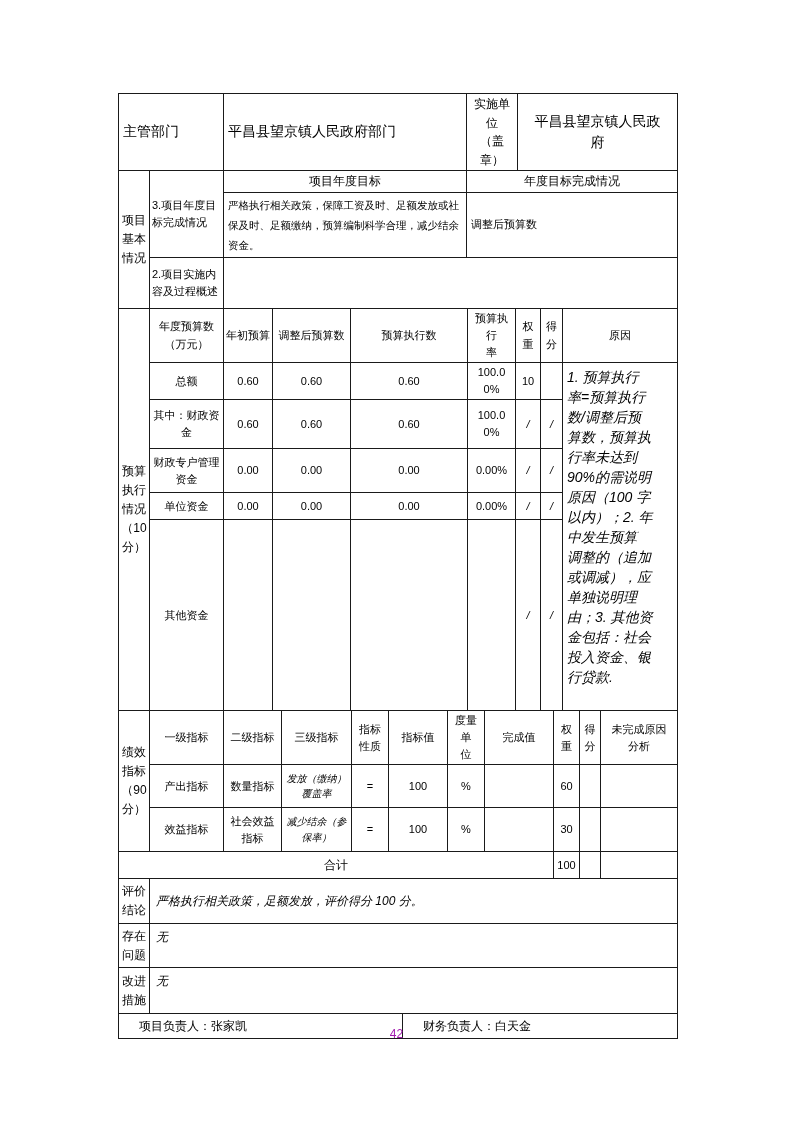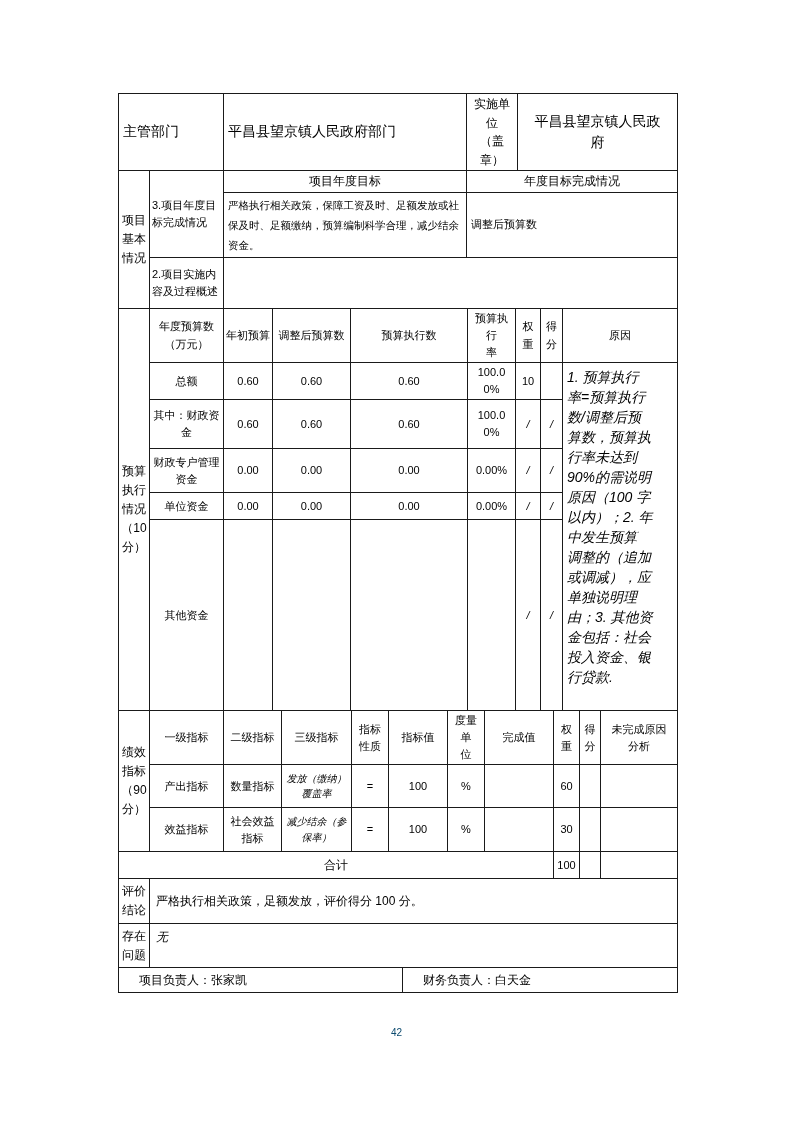--- a/index.html
+++ b/index.html
@@ -20,26 +20,26 @@
   .f14  { font-size:14px; }
   .f12  { font-size:12px; }
   .f10  { font-size:10px;font-style:italic; }
   .vlabel { font-size:12px; line-height:1.6; padding:0; }
   .goal { font-size:10.5px; line-height:20px; text-align:left; padding:2px 4px; }
   .note {
     font-style:italic; font-size:14px; line-height:20px; text-align:left;
     vertical-align:top; padding:4px 3px 2px 4px; word-break:break-all;
   }
   .it   { font-style:italic; }
-  .conc { font-size:12px; text-align:left; padding-left:6px; }
+  .conc { font-style:italic; font-size:12px; text-align:left; padding-left:6px; }
   .none { font-style:italic; font-size:12px; text-align:left; padding-left:6px; vertical-align:top; padding-top:4px; }
   .leader { font-size:12px; text-align:left; padding-left:20px; }
   .pageno {
     position:absolute; left:0; right:0; top:1027px; text-align:center;
-    font-size:10px; color:#0c4a6e;
+    font-size:12px; color:#a21caf;
   }
 </style>
 </head>
 <body>
 
 <div class="tables">
 
   <table>
     <colgroup>
         <col style="width:105px">
@@ -264,20 +264,25 @@
         <tr style="height:45px">
       <td class="vlabel">评价
 结论</td>
       <td class="conc" colspan="3">严格执行相关政策，足额发放，评价得分 100 分。</td>
     </tr>
     <tr style="height:44px">
       <td class="vlabel">存在
 问题</td>
       <td class="none" colspan="3">无</td>
     </tr>
+    <tr style="height:46px">
+      <td class="vlabel">改进
+措施</td>
+      <td class="none" colspan="3">无</td>
+    </tr>
     <tr style="height:25px">
       <td class="leader" colspan="2">项目负责人：张家凯</td>
       <td class="leader" colspan="2">财务负责人：白天金</td>
     </tr>
   </tbody>
     </table>
 
 </div>
 
 <div class="pageno">42</div>

